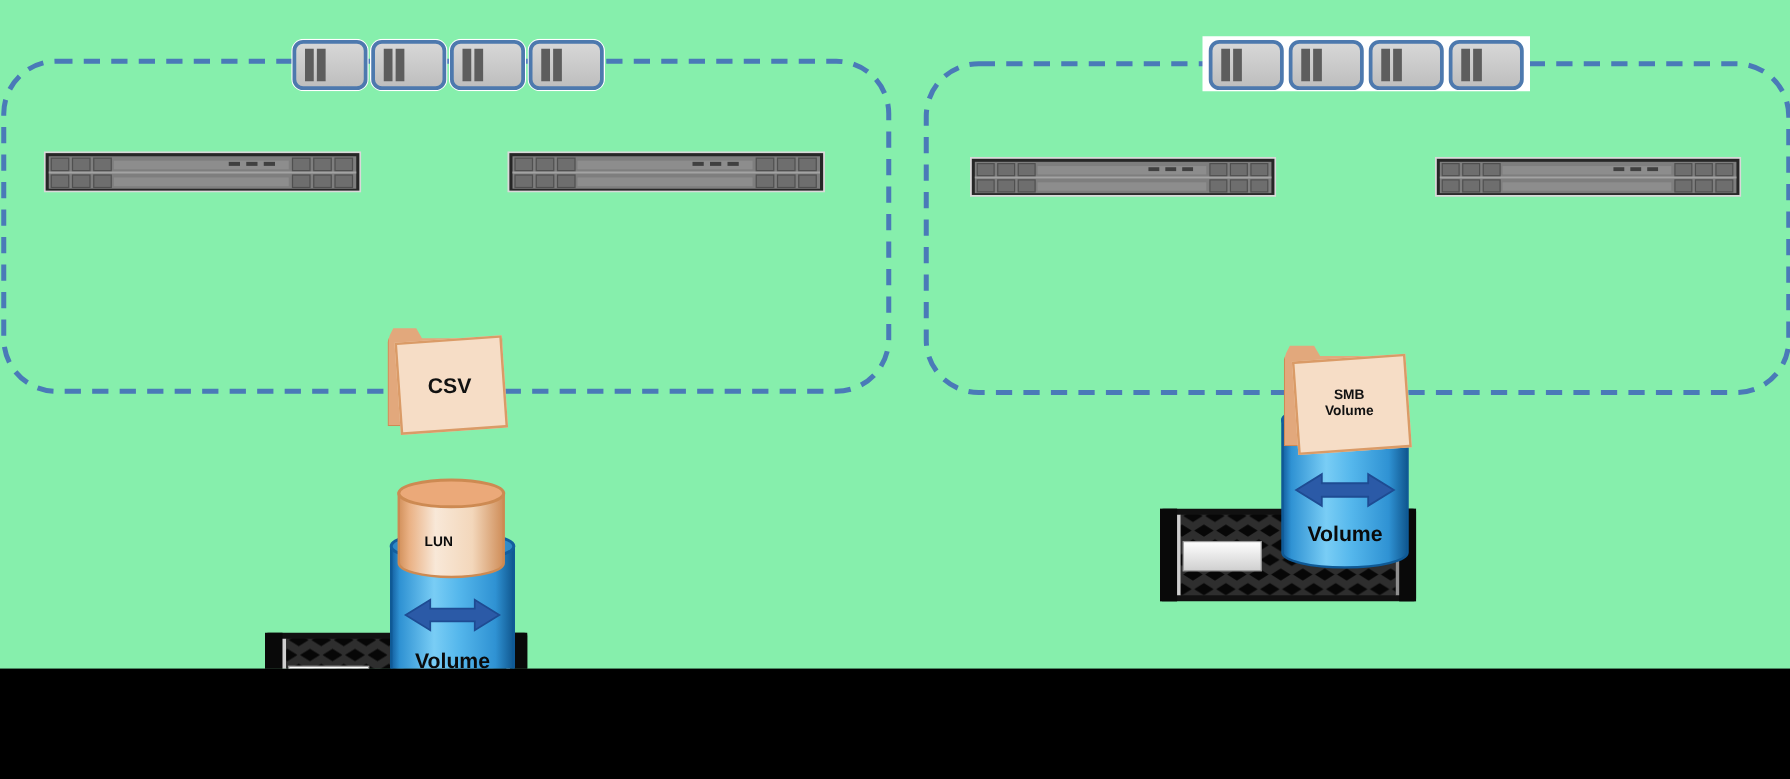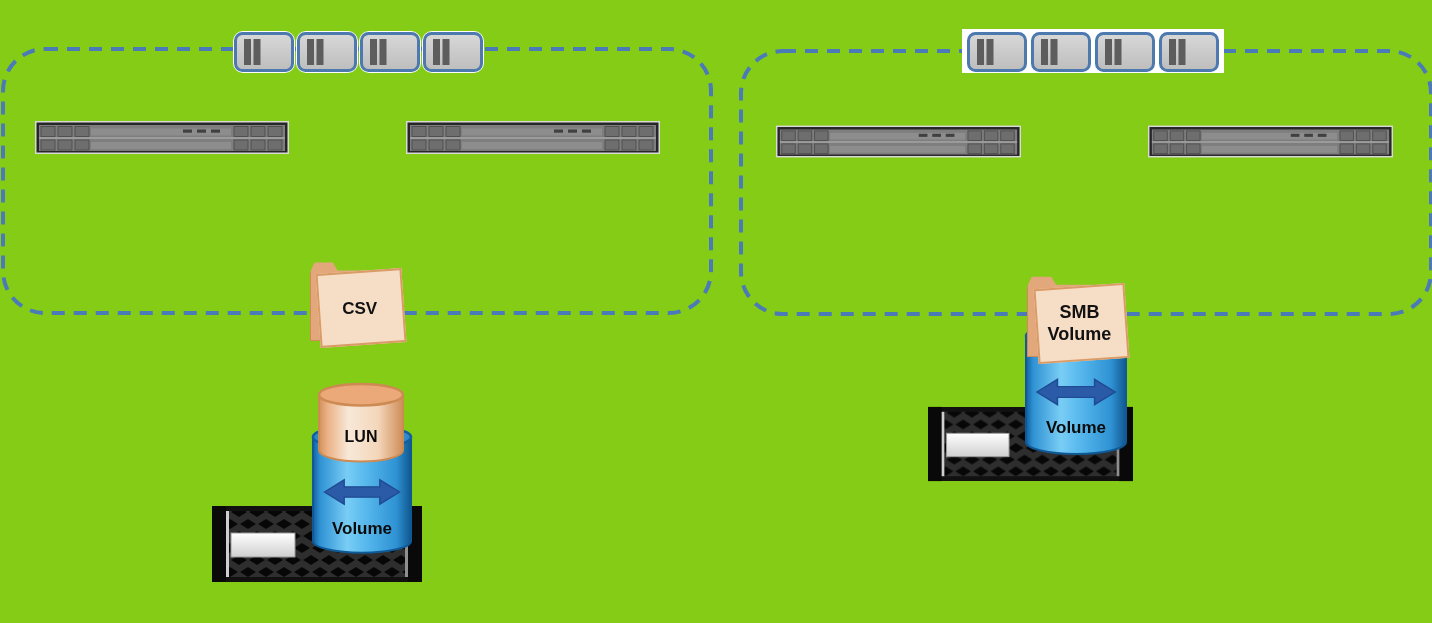--- a/index.html
+++ b/index.html
@@ -1,17 +1,17 @@
 <!DOCTYPE html>
 <html><head>
 <meta charset="utf-8">
 <style>
   html,body{margin:0;padding:0;background:#000;}
   #stage{
-    position:relative;width:1432px;height:623px;background:#84cc16;overflow:hidden;
+    position:relative;width:1432px;height:535px;background:#86efac;overflow:hidden;
     font-family:"Liberation Sans",sans-serif;
   }
   .abs{position:absolute;}
   svg{display:block;overflow:visible;}
   
   .folder{position:absolute;}
   .folder-back{
     position:absolute;inset:0;background:#e2a87c;border:1.5px solid #cf8a55;box-sizing:border-box;
     clip-path:polygon(0 16%,2% 9%,5% 2%,25% 2%,30% 12%,100% 12%,100% 100%,0 100%);
   }
@@ -174,21 +174,21 @@
       <use href="#sym-volume"></use>
     </svg>
   <svg class="abs" style="left:321px;top:477px;z-index:6" width="82" height="30">
       <use href="#sym-arrow"></use>
     </svg>
   <div class="cyl-label" style="left:311px;top:519px;width:102px;font-size:17px;z-index:6">Volume</div>
 
   <svg class="abs" style="left:317px;top:382px;z-index:5" width="88" height="82">
       <use href="#sym-lun"></use>
     </svg>
-  <div class="cyl-label" style="left:317px;top:428px;width:88px;font-size:16px;z-index:6">LUN</div>
+  <div class="cyl-label" style="left:307px;top:428px;width:88px;font-size:11px;z-index:6">LUN</div>
 
   <svg class="abs" style="left:738px;top:48px;z-index:1" width="696" height="269">
     <rect x="3" y="3" width="690" height="263" rx="42" fill="none" stroke="#4a7ab8" stroke-width="4" stroke-dasharray="13 9"></rect>
   </svg>
 
   <div class="abs" style="left:962px;top:29px;width:262px;height:44px;background:#ffffff;z-index:2"></div>
 
   <svg class="abs" style="left:966px;top:31px;z-index:3" width="62" height="42">
       <use href="#sym-vm"></use>
     </svg>
@@ -217,19 +217,19 @@
       <use href="#sym-volume"></use>
     </svg>
   <svg class="abs" style="left:1034px;top:376px;z-index:6" width="84" height="32">
       <use href="#sym-arrow"></use>
     </svg>
   <div class="cyl-label" style="left:1024px;top:418px;width:104px;font-size:17px;z-index:6">Volume</div>
 
   <div class="folder" style="left:1027px;top:275px;width:97px;height:82px;z-index:5">
     <div class="folder-back"></div>
     <div class="folder-front"></div>
-    <div class="folder-label" style="font-size:18px">
+    <div class="folder-label" style="font-size:11px">
       <div>SMB</div>
       <div>Volume</div>
     </div>
   </div>
 
 </div>
 
 </body></html>

